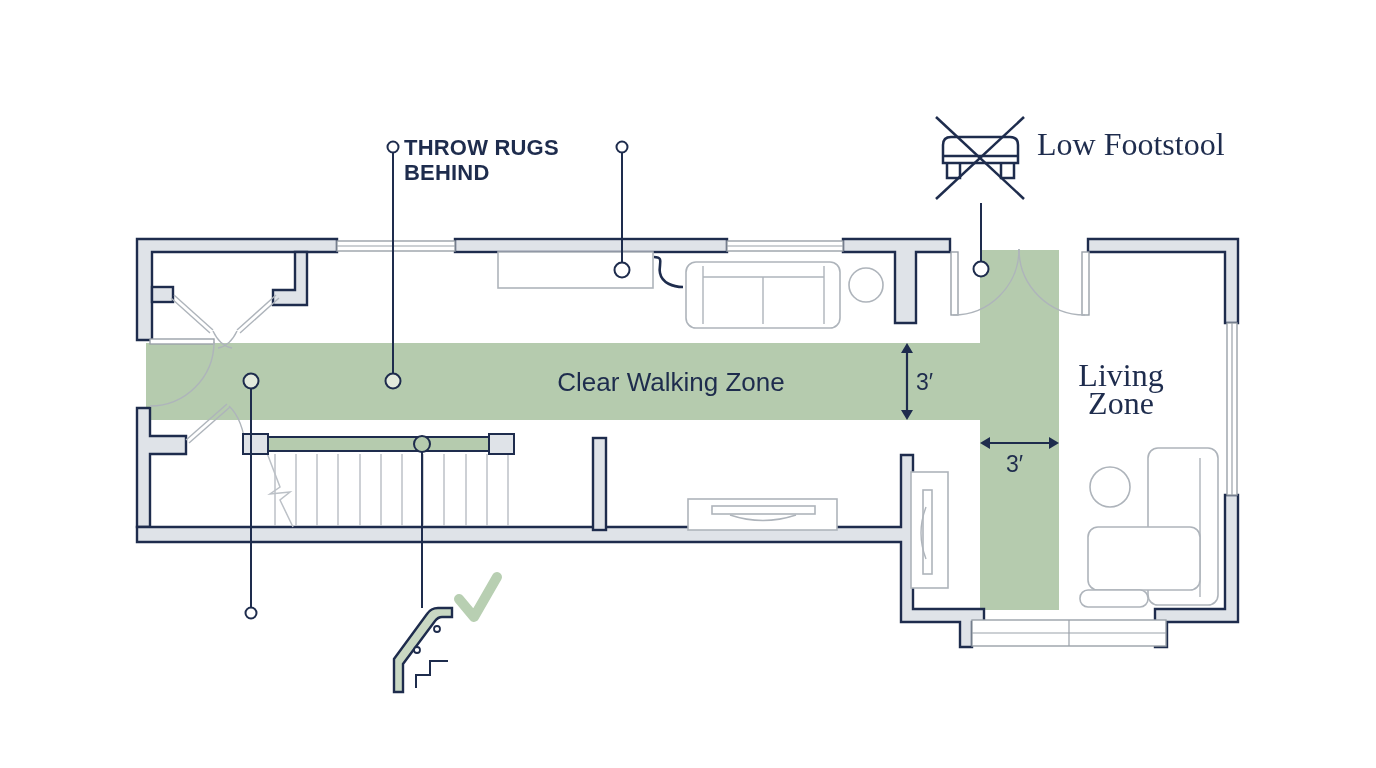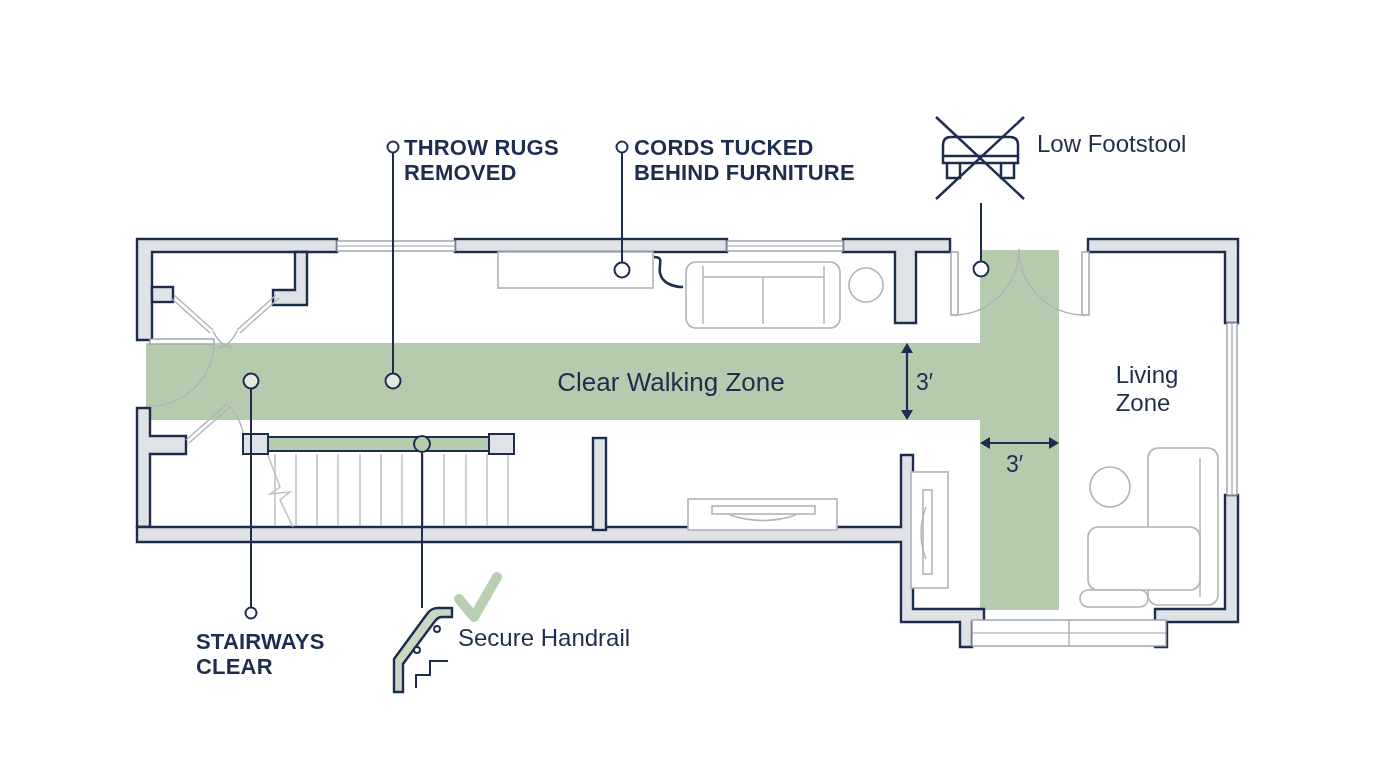--- a/index.html
+++ b/index.html
@@ -30,24 +30,24 @@
   .icon-navy{stroke:var(--navy);stroke-width:2.5;fill:none;}
   .arrow{stroke:var(--navy);stroke-width:2.2;fill:none;}
   .arrowhead{fill:var(--navy);stroke:none;}
   .cord{stroke:var(--navy);stroke-width:2.6;fill:none;}
   .rail-icon{fill:#c9d8c3;stroke:var(--navy);stroke-width:2.4;}
   .check{stroke:var(--check_green);stroke-width:10;fill:none;stroke-linecap:round;stroke-linejoin:round;}
 
   .lbl{position:absolute;color:var(--navy);}
   .lbl .line{display:block;}
   .lbl-caps{font-size:22px;font-weight:700;line-height:25px;letter-spacing:.2px;}
-  .lbl-mixed{font-size:24px;font-weight:400;line-height:28px;}
+  .lbl-mixed{font-size:32px;font-weight:400;line-height:28px;font-family:Liberation Serif, serif;}
   .lbl-zone{font-size:26px;font-weight:400;}
   .lbl-dim{font-size:23px;font-weight:400;}
-  .center{transform:translateX(-50%);}
+  .center{transform:translateX(-50%);text-align:center;}
 </style>
 </head>
 <body>
 
 <div id="canvas">
 
 <svg viewBox="0 0 1376 768" width="1376" height="768">
 
   <g>
     <rect class="zone" x="146" y="343" width="913" height="77"></rect>
@@ -197,44 +197,35 @@
     <path class="check" d="M459,599 L474,617 L497,577"></path>
     <path class="rail-icon" d="M394,692 V659 L427,614 Q431,608 438,608 H452 V617 H442 Q438,617 435,621 L403,664 V692 Z"></path>
     <circle class="marker-white" cx="437" cy="629" r="3" style="stroke-width:1.8"></circle>
     <circle class="marker-white" cx="417" cy="650" r="3" style="stroke-width:1.8"></circle>
     <path class="icon-navy" style="stroke-width:2" d="M448,661 H430 V675 H416 V688"></path>
   </g>
 </svg>
 
 <div class="lbl lbl-caps" style="left:404px;top:135px;">
   <span class="line">THROW RUGS</span>
-  <span class="line">REMOVED</span>
-</div>
-
-<div class="lbl lbl-caps" style="left:634px;top:135px;">
-  <span class="line">CORDS TUCKED</span>
-  <span class="line">BEHIND FURNITURE</span>
-</div>
+  <span class="line">BEHIND</span>
+</div>
+
 
 <div class="lbl lbl-mixed" style="left:1037px;top:130px;">
   <span class="line">Low Footstool</span>
 </div>
 
-<div class="lbl lbl-caps" style="left:196px;top:629px;">
-  <span class="line">STAIRWAYS</span>
-  <span class="line">CLEAR</span>
-</div>
 
 <div class="lbl lbl-mixed" style="left:458px;top:624px;">
-  <span class="line">Secure Handrail</span>
 </div>
 
 <div class="lbl lbl-zone center" style="left:671px;top:367px;">Clear Walking Zone</div>
 
-<div class="lbl lbl-mixed center" style="left:1147px;top:361px;">
+<div class="lbl lbl-mixed center" style="left:1121px;top:361px;">
   <span class="line">Living</span>
   <span class="line">Zone</span>
 </div>
 
 <div class="lbl lbl-dim" style="left:916px;top:369px;">3′</div>
 
 <div class="lbl lbl-dim" style="left:1006px;top:451px;">3′</div>
 
 </div>
 

